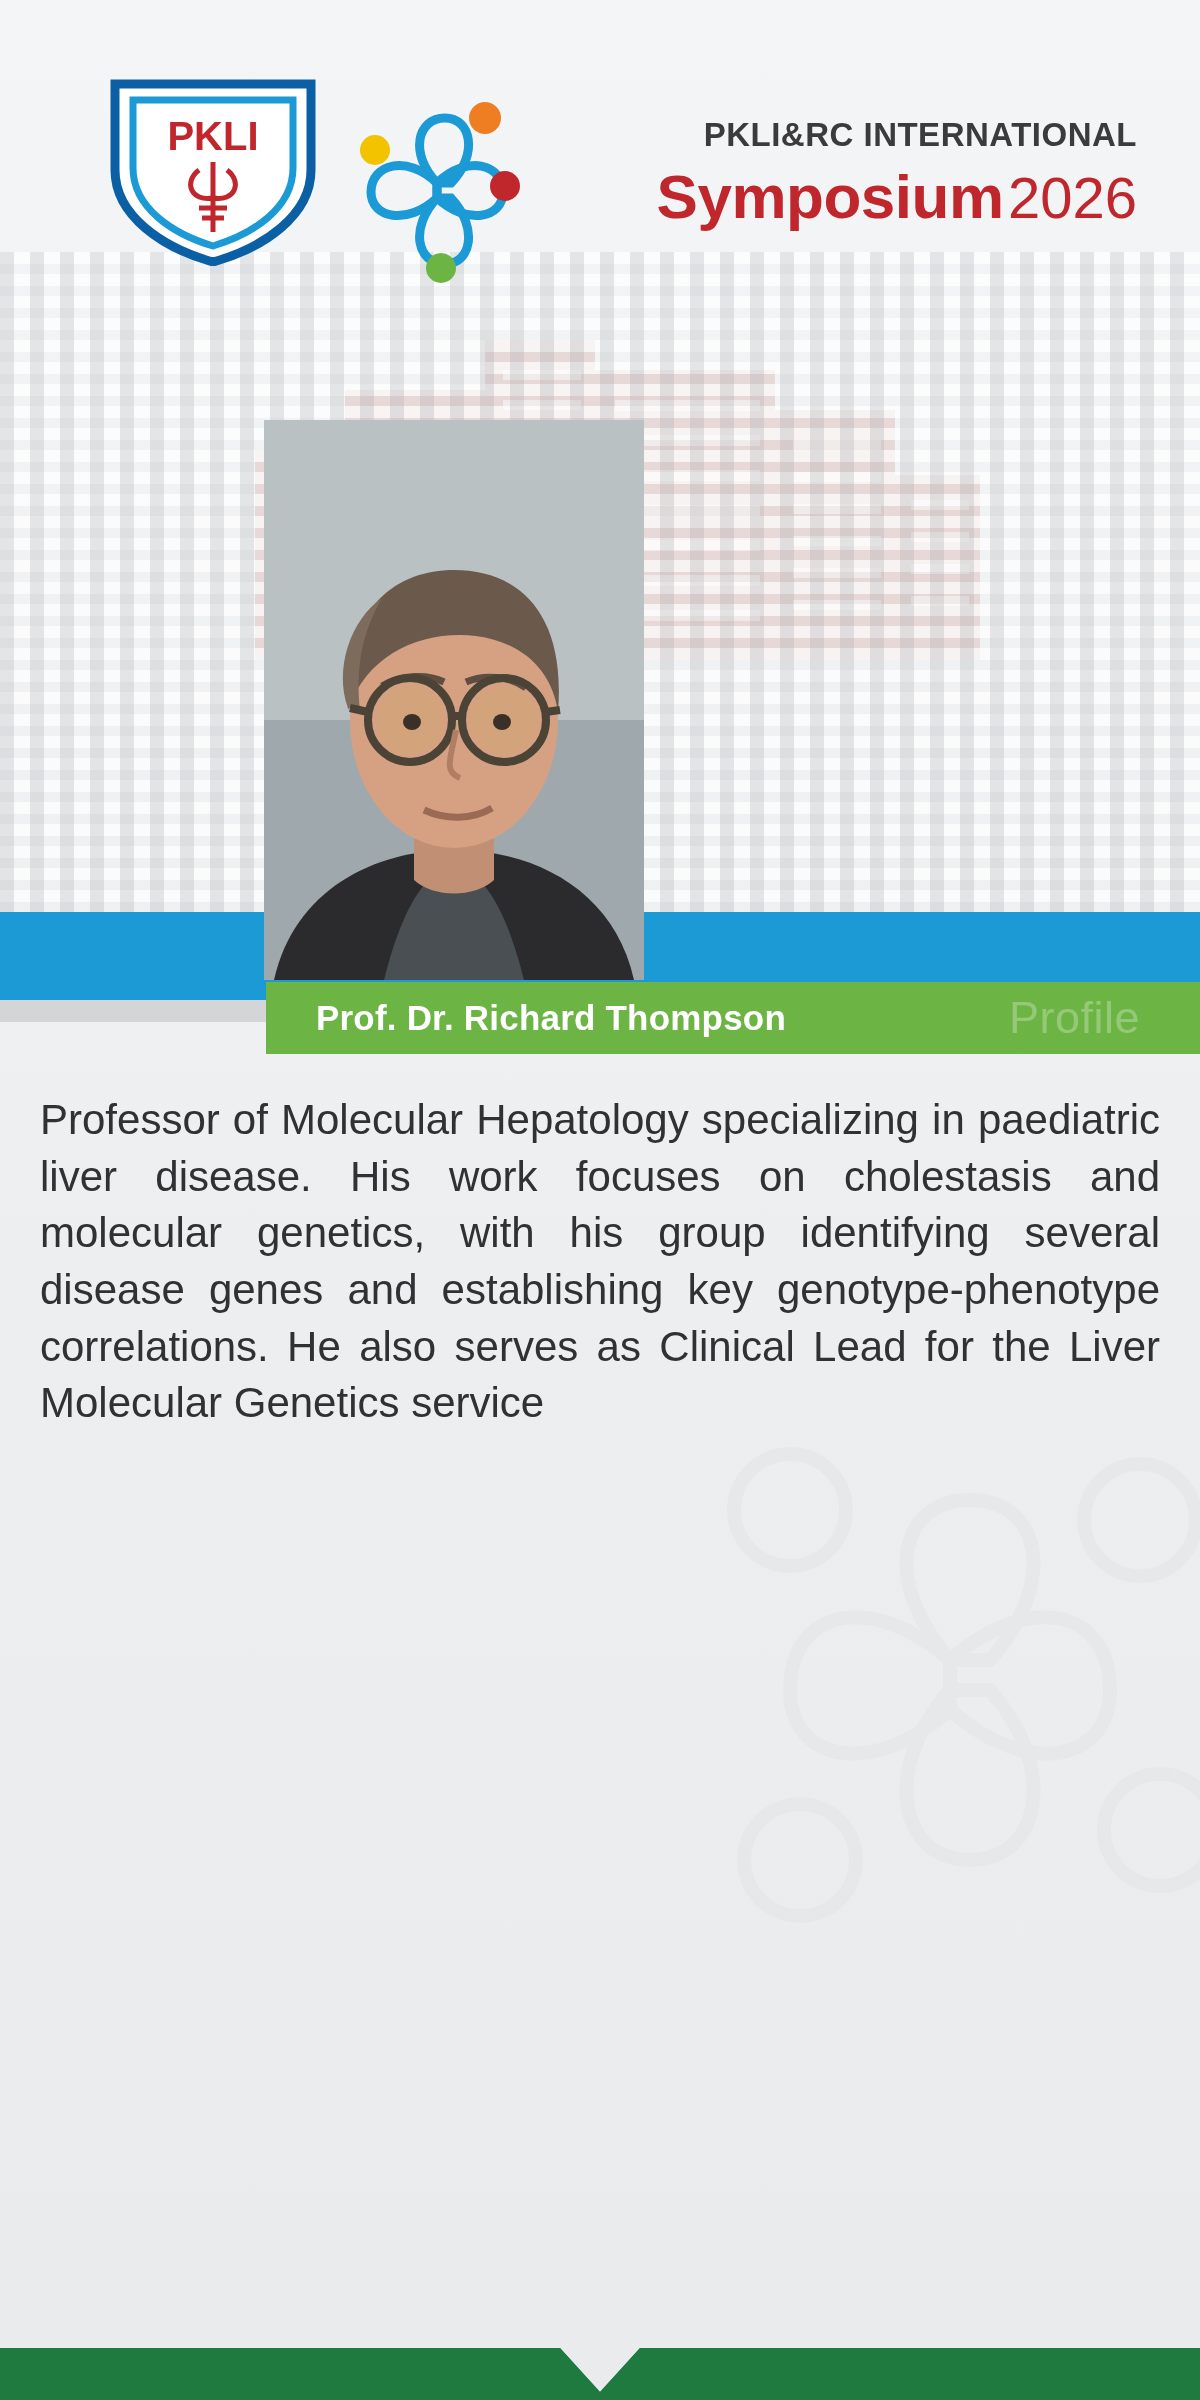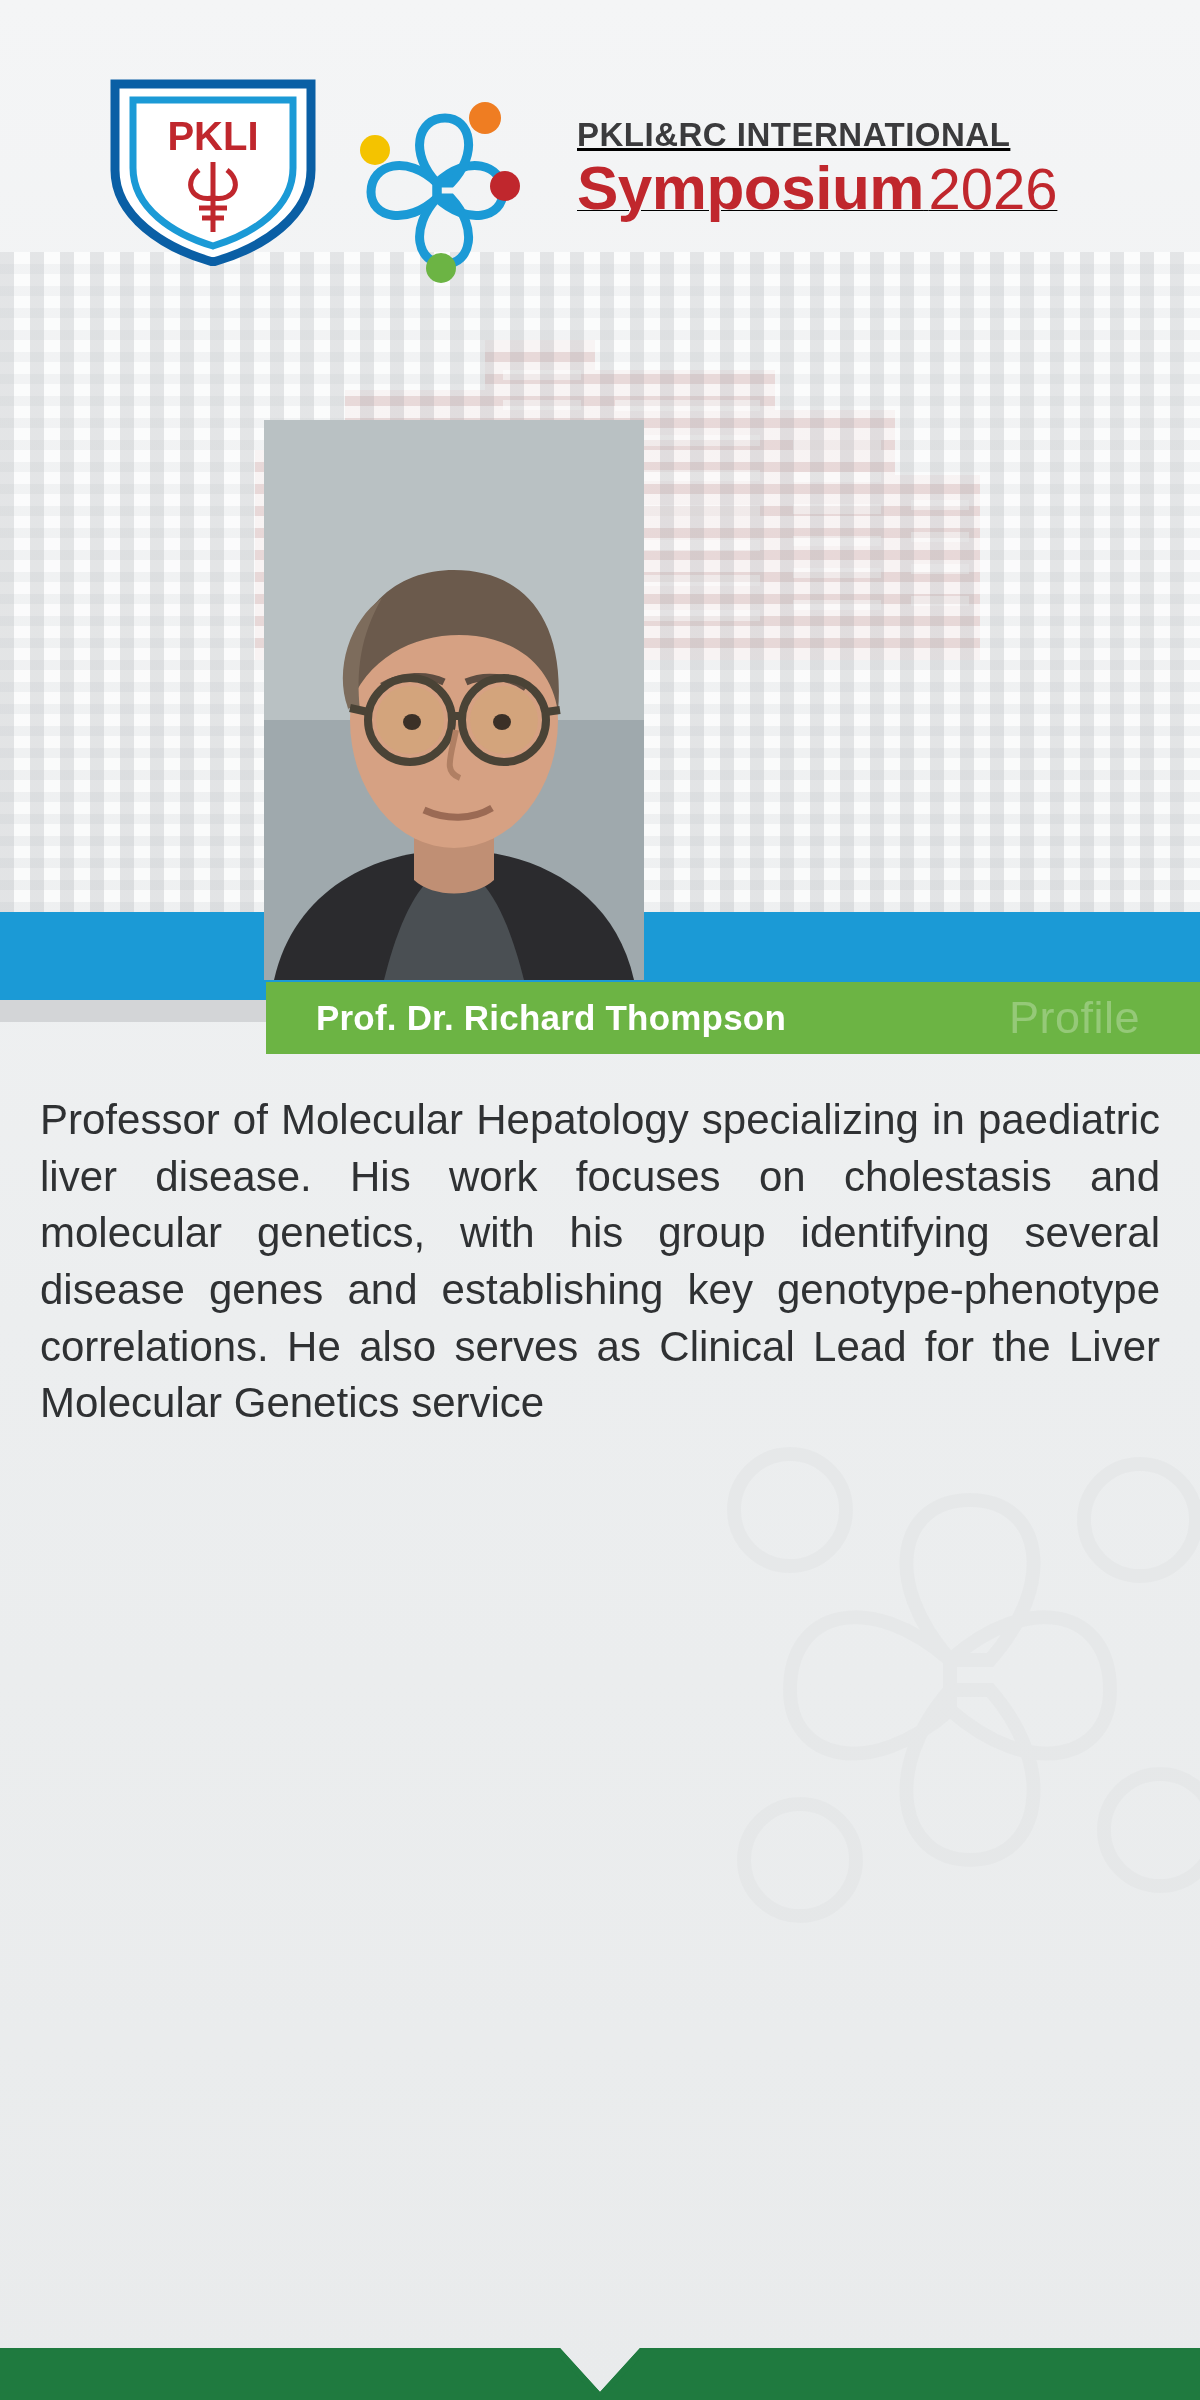--- a/index.html
+++ b/index.html
@@ -52,33 +52,32 @@
     left: 328px;
     top: 88px;
     width: 185px;
     height: 195px;
   }
   .title-block {
     position: absolute;
     left: 560px;
     top: 118px;
     width: 560px;
-    text-align: left;
-    text-decoration: underline;
+    text-align: right;
   }
   .title-top {
     font-size: 33px;
     font-weight: bold;
     letter-spacing: 0.5px;
     color: #3b3b3d;
     line-height: 1;
     font-family: "Liberation Sans", sans-serif;
   }
   .title-main {
-    margin-top: 6px;
+    margin-top: 15px;
     line-height: 1;
     white-space: nowrap;
   }
   .title-symposium {
     font-size: 62px;
     font-weight: bold;
     color: #c0272d;
     letter-spacing: -0.5px;
   }
   .title-year {

